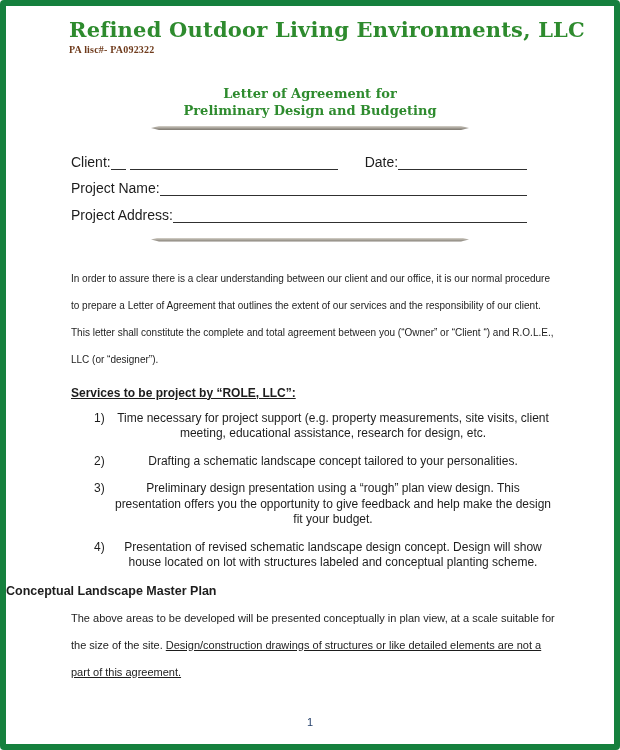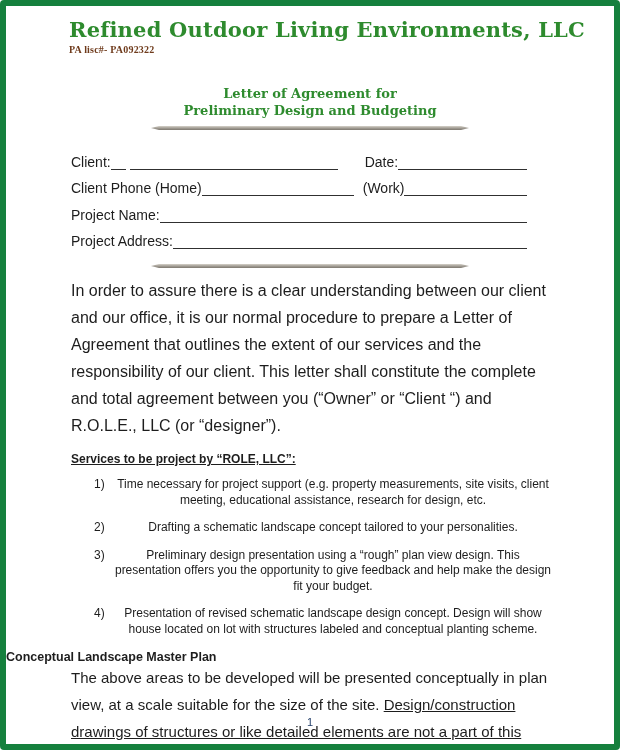--- a/index.html
+++ b/index.html
@@ -54,42 +54,42 @@
   .divider.second { margin-top: 15px; }
   
   .client-form { margin: 13px 87px 0 65px; font-size: 14px; }
   .form-row { display: flex; align-items: flex-end; height: 26.5px; }
   .form-row .label { white-space: pre; line-height: 15px; flex: 0 0 auto; }
   .blank { border-bottom: 1px solid #303030; height: 14px; flex: 0 0 auto; }
   .blank.grow { flex: 1 1 auto; }
   .gap { flex: 0 0 auto; }
   
   .intro {
-    margin: 9px 58px 0 65px;
-    font-size: 16px;
+    margin: 23px 58px 0 65px;
+    font-size: 10px;
     line-height: 27px;
   }
   .services-heading {
     margin: 13px 58px 0 65px;
     font-size: 12px;
     font-weight: bold;
     text-decoration: underline;
   }
   .services-list { margin: 11px 60px 0 88px; }
   .service-item { display: flex; margin-bottom: 12px; font-size: 12px; line-height: 15.5px; }
   .service-num { flex: 0 0 18px; }
   .service-text { flex: 1 1 auto; text-align: center; }
   .master-heading {
     margin-top: 13px;
     font-size: 12.5px;
     font-weight: bold;
   }
   .closing {
-    margin: 0 58px 0 65px;
-    font-size: 15px;
+    margin: 7px 58px 0 65px;
+    font-size: 11px;
     line-height: 27px;
   }
   .closing .underlined { text-decoration: underline; }
   
   .page-number {
     position: absolute;
     bottom: 16px;
     left: 0;
     width: 100%;
     text-align: center;
@@ -114,27 +114,20 @@
   <div class="divider"></div>
 
   <section class="client-form">
     <div class="form-row">
       <span class="label">Client:</span>
       <span class="blank" style="width:15px"></span>
       <span class="gap" style="width:4px"></span>
       <span class="blank" style="width:208px"></span>
       <span class="gap" style="width:27px"></span>
       <span class="label">Date:</span>
-      <span class="blank grow"></span>
-    </div>
-    <div class="form-row">
-      <span class="label">Client Phone (Home)</span>
-      <span class="blank" style="width:152px"></span>
-      <span class="gap" style="width:9px"></span>
-      <span class="label">(Work)</span>
       <span class="blank grow"></span>
     </div>
     <div class="form-row">
       <span class="label">Project Name:</span>
       <span class="blank grow"></span>
     </div>
     <div class="form-row">
       <span class="label">Project Address:</span>
       <span class="blank grow"></span>
     </div>

